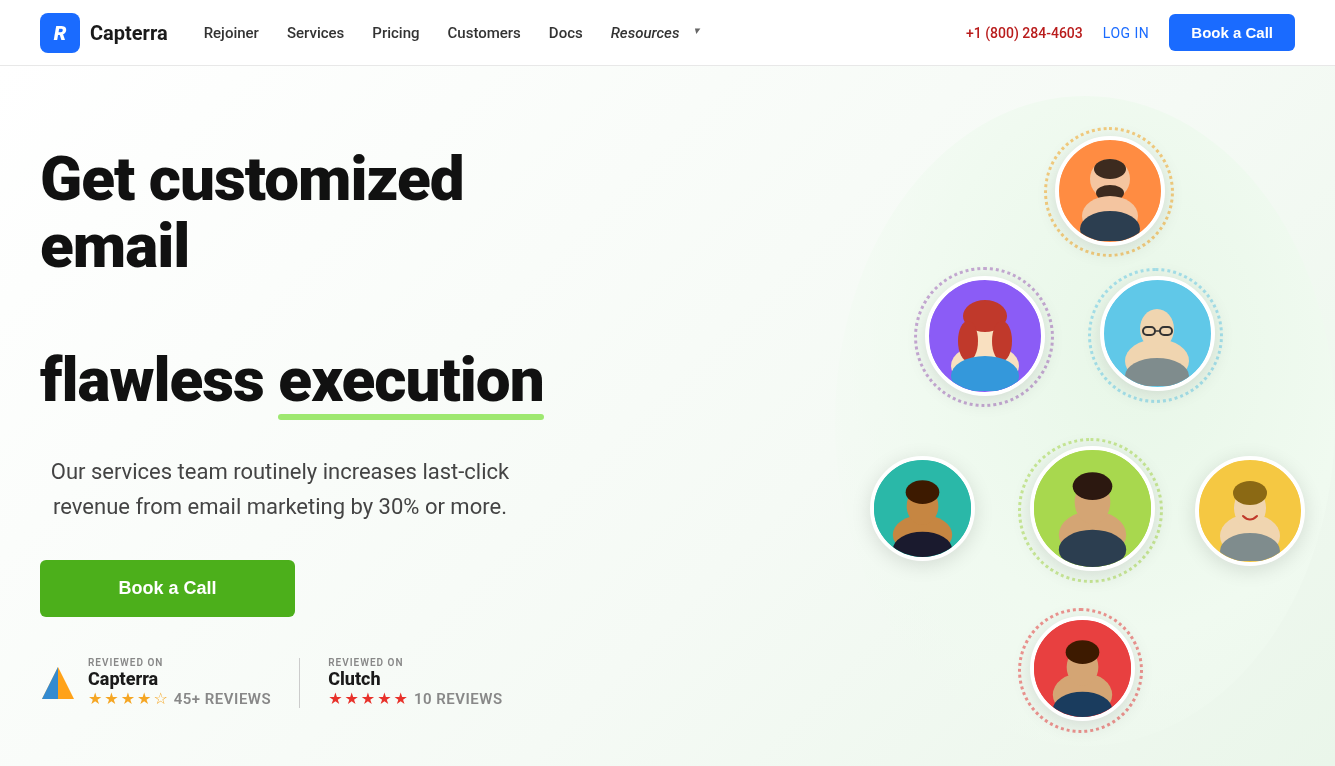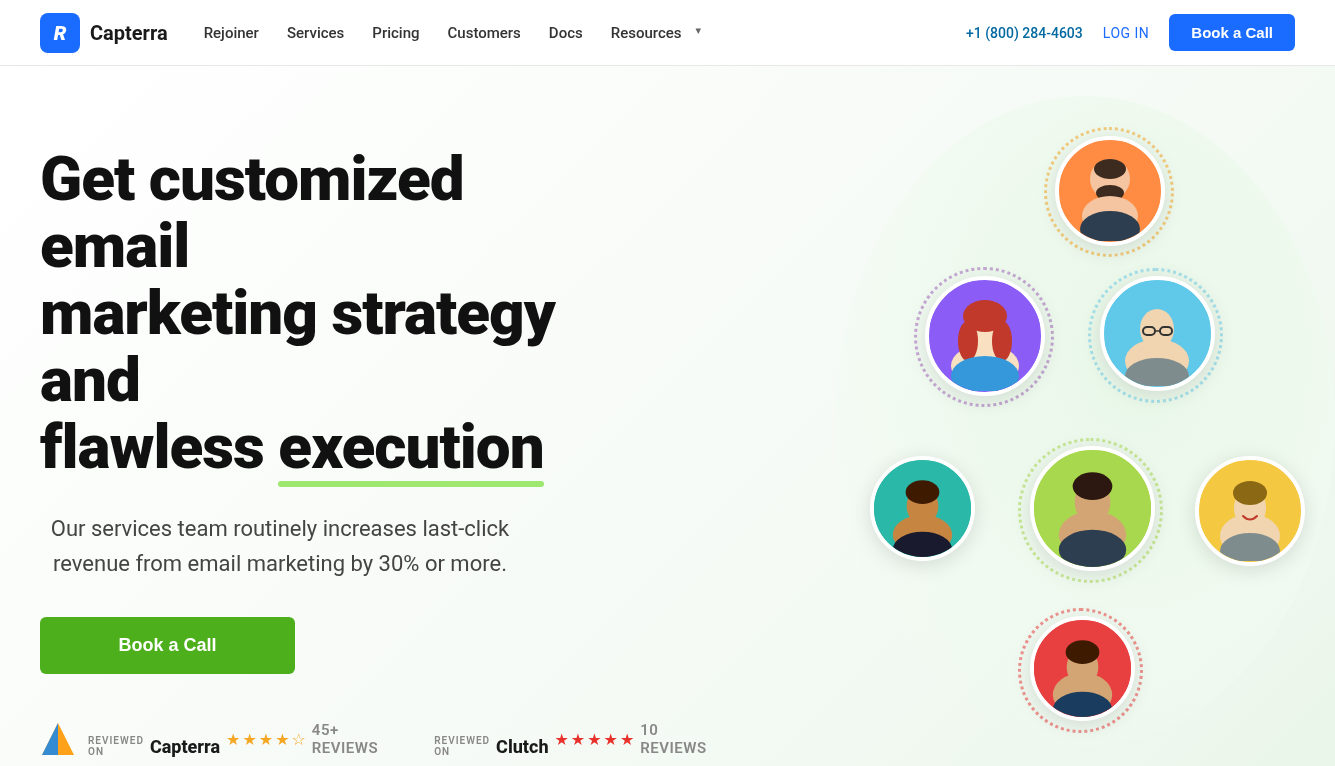--- a/index.html
+++ b/index.html
@@ -14,41 +14,41 @@
     .nav-left { display: flex; align-items: center; gap: 36px; }
     .logo { display: flex; align-items: center; gap: 10px; text-decoration: none; }
     .logo-icon {
       width: 40px; height: 40px; background: #1a6bff; border-radius: 8px;
       display: flex; align-items: center; justify-content: center;
       color: #fff; font-weight: 900; font-size: 20px; font-style: italic;
     }
     .logo-text { font-size: 20px; font-weight: 700; color: #1a1a1a; }
     .nav-links { display: flex; align-items: center; gap: 28px; }
     .nav-link { font-size: 15px; color: #333; text-decoration: none; font-weight: 500; cursor: pointer; }
-    .nav-link-resources { display: flex; align-items: flex-start; gap: 14px; }
+    .nav-link-resources { display: flex; align-items: flex-start; gap: 14px; font-style: italic; }
     .chevron-down { font-size: 11px; color: #666; }
     .nav-right { display: flex; align-items: center; gap: 20px; }
-    .phone-link { color: #0369a1; font-size: 14px; font-weight: 500; text-decoration: none; }
+    .phone-link { color: #b91c1c; font-size: 14px; font-weight: 500; text-decoration: none; }
     .login-link { color: #1a6bff; font-size: 14px; font-weight: 400; text-decoration: none; letter-spacing: 0.5px; }
     .book-call-btn-nav {
       background: #1a6bff; color: #fff; border: none; border-radius: 6px;
       padding: 10px 22px; font-size: 15px; font-weight: 600; cursor: pointer;
     }
 
     
     .hero {
       display: flex; align-items: flex-start; justify-content: space-between;
       padding: 60px 40px 40px 40px; min-height: 700px;
       background: linear-gradient(135deg, #ffffff 0%, #f5faf5 60%, #eaf6ea 100%);
       position: relative; overflow: hidden;
     }
     .hero-left { max-width: 560px; padding-top: 20px; flex-shrink: 0; }
     .hero-headline {
       font-size: 62px; font-weight: 900; color: #111; line-height: 1.08;
-      margin-bottom: 30px; letter-spacing: -1px;
+      margin-bottom: 40px; letter-spacing: -1px;
     }
     .headline-underline {
       display: inline; position: relative;
     }
     .headline-underline::after {
       content: '';
       position: absolute; bottom: -4px; left: 0; right: 0; height: 6px;
       background: #9ee870; border-radius: 3px;
     }
     .hero-subtext {
@@ -63,21 +63,21 @@
     }
 
     
     .reviews-row { display: flex; align-items: center; gap: 0; margin-top: 40px; }
     .review-block { display: flex; align-items: center; gap: 12px; padding-right: 28px; }
     .review-divider { width: 1px; height: 50px; background: #ccc; margin-right: 28px; }
     .capterra-icon {
       width: 36px; height: 36px;
       position: relative;
     }
-    .review-info { display: flex; flex-direction: row; gap: 6px; align-items: flex-end; }
+    .review-info { display: flex; flex-direction: column; gap: 0; }
     .reviewed-on-text { font-size: 10px; color: #888; letter-spacing: 1px; text-transform: uppercase; font-weight: 600; }
     .review-platform-name { font-size: 18px; font-weight: 800; color: #1a1a1a; }
     .stars-row { display: flex; align-items: center; gap: 2px; }
     .star { font-size: 16px; }
     .star-full { color: #f5a623; }
     .star-half { color: #f5a623; }
     .star-red { color: #e8312a; }
     .reviews-count { font-size: 15px; color: #888; letter-spacing: 0.5px; font-weight: 600; text-transform: uppercase; margin-left: 4px; }
 
     
@@ -160,21 +160,21 @@
     <a class="phone-link" href="#">+1 (800) 284-4603</a>
     <a class="login-link" href="#">LOG IN</a>
     <button class="book-call-btn-nav">Book a Call</button>
   </div>
 </nav>
 
 <section class="hero">
   <div class="hero-left">
     <h1 class="hero-headline">
       <span>Get customized email</span><br>
-      <span>marketing strategy and</span><br>
+      <br>
       <span>flawless</span>
       <span class="headline-underline">execution</span>
     </h1>
     <p class="hero-subtext">Our services team routinely increases last-click revenue from email marketing by 30% or more.</p>
     <button class="book-call-btn-hero">Book a Call</button>
 
     <div class="reviews-row">
 
       <div class="review-block">
 

